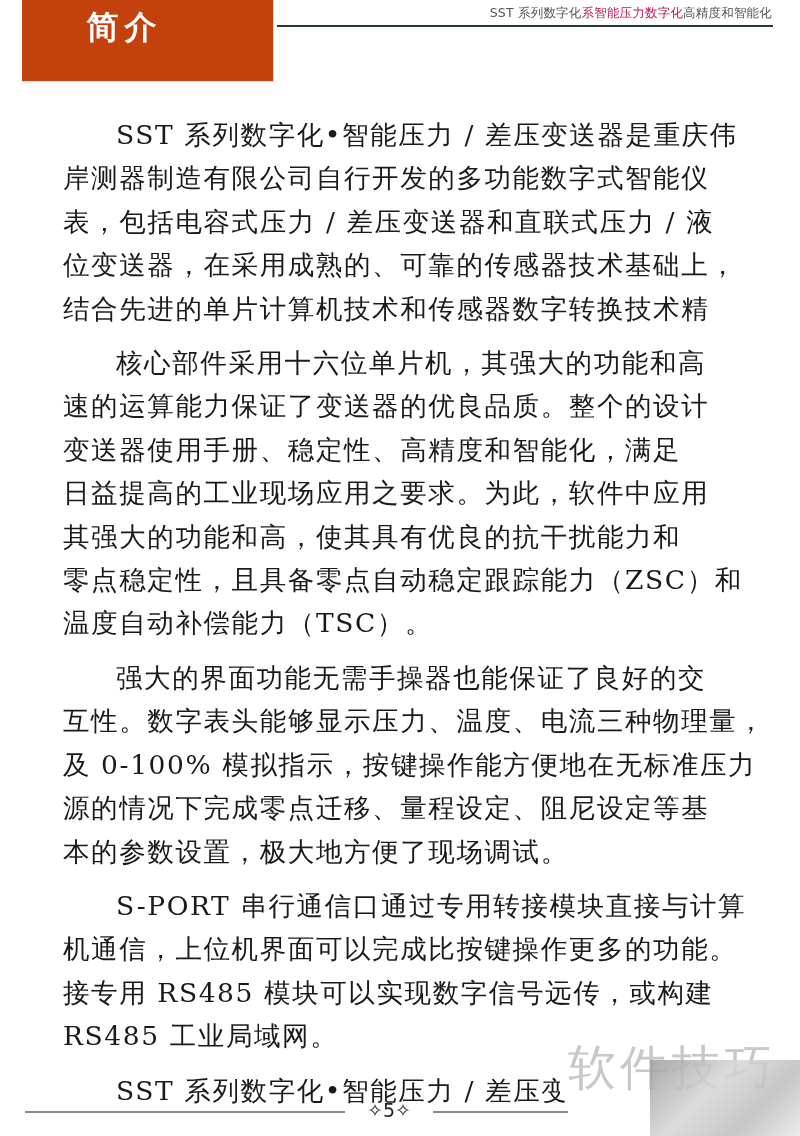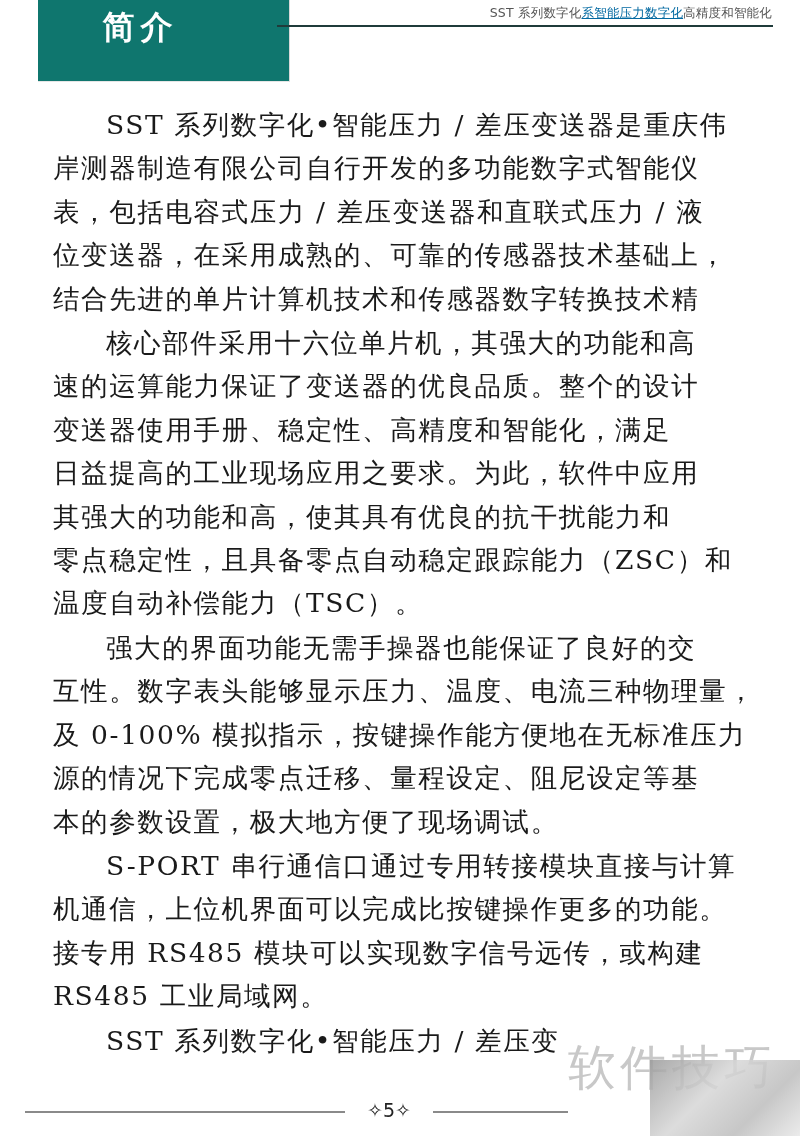--- a/index.html
+++ b/index.html
@@ -1,41 +1,41 @@
 <!DOCTYPE html>
 <html><head>
 <meta charset="utf-8">
 <style>
   html, body { margin: 0; padding: 0; }
   body {
     width: 800px; height: 1136px; background: #ffffff; position: relative; overflow: hidden;
     font-family: "DejaVu Serif", "Liberation Serif", serif; color: #1a1a1a;
   }
   .header-box {
-    position: absolute; left: 38px; top: 0; width: 251px; height: 81px;
-    background: #0f766e; border-right: 1px solid #d8d8d8; border-bottom: 1px solid #e6e6e6;
+    position: absolute; left: 22px; top: 0; width: 251px; height: 81px;
+    background: #c2410c; border-right: 1px solid #d8d8d8; border-bottom: 1px solid #e6e6e6;
   }
   .header-title {
     position: absolute; left: 0; top: 6px; width: 175px; text-align: center;
     color: #ffffff; font-family: "DejaVu Sans", sans-serif; font-weight: bold;
     font-size: 32px; letter-spacing: 6px; text-indent: 30px;
   }
   .header-line {
     position: absolute; left: 277px; top: 25px; width: 496px; height: 2px; background: #1f3b3a;
   }
   .header-running {
     position: absolute; right: 28px; top: 5px; font-family: "DejaVu Sans", sans-serif;
     font-size: 12.5px; color: #555; letter-spacing: 0.2px;
   }
-  .header-running .accent { color: #0369a1; text-decoration: underline; }
+  .header-running .accent { color: #be185d; }
   .content {
     position: absolute; left: 52px; top: 102px; width: 690px;
   }
   .para {
-    margin: 1px; font-size: 26.5px; line-height: 43.4px; text-align: justify; text-indent: 53px;
+    margin: 11px; font-size: 26.5px; line-height: 43.4px; text-align: justify; text-indent: 53px;
     letter-spacing: 1.6px;
   }
   .line { display: block; white-space: nowrap; }
   .para .line:not(:first-child) { text-indent: 0; }
   .footer-line-left {
     position: absolute; left: 25px; top: 1111px; width: 320px; height: 2px; background: #8a8a8a;
   }
   .footer-line-right {
     position: absolute; left: 433px; top: 1111px; width: 135px; height: 2px; background: #8a8a8a;
   }

